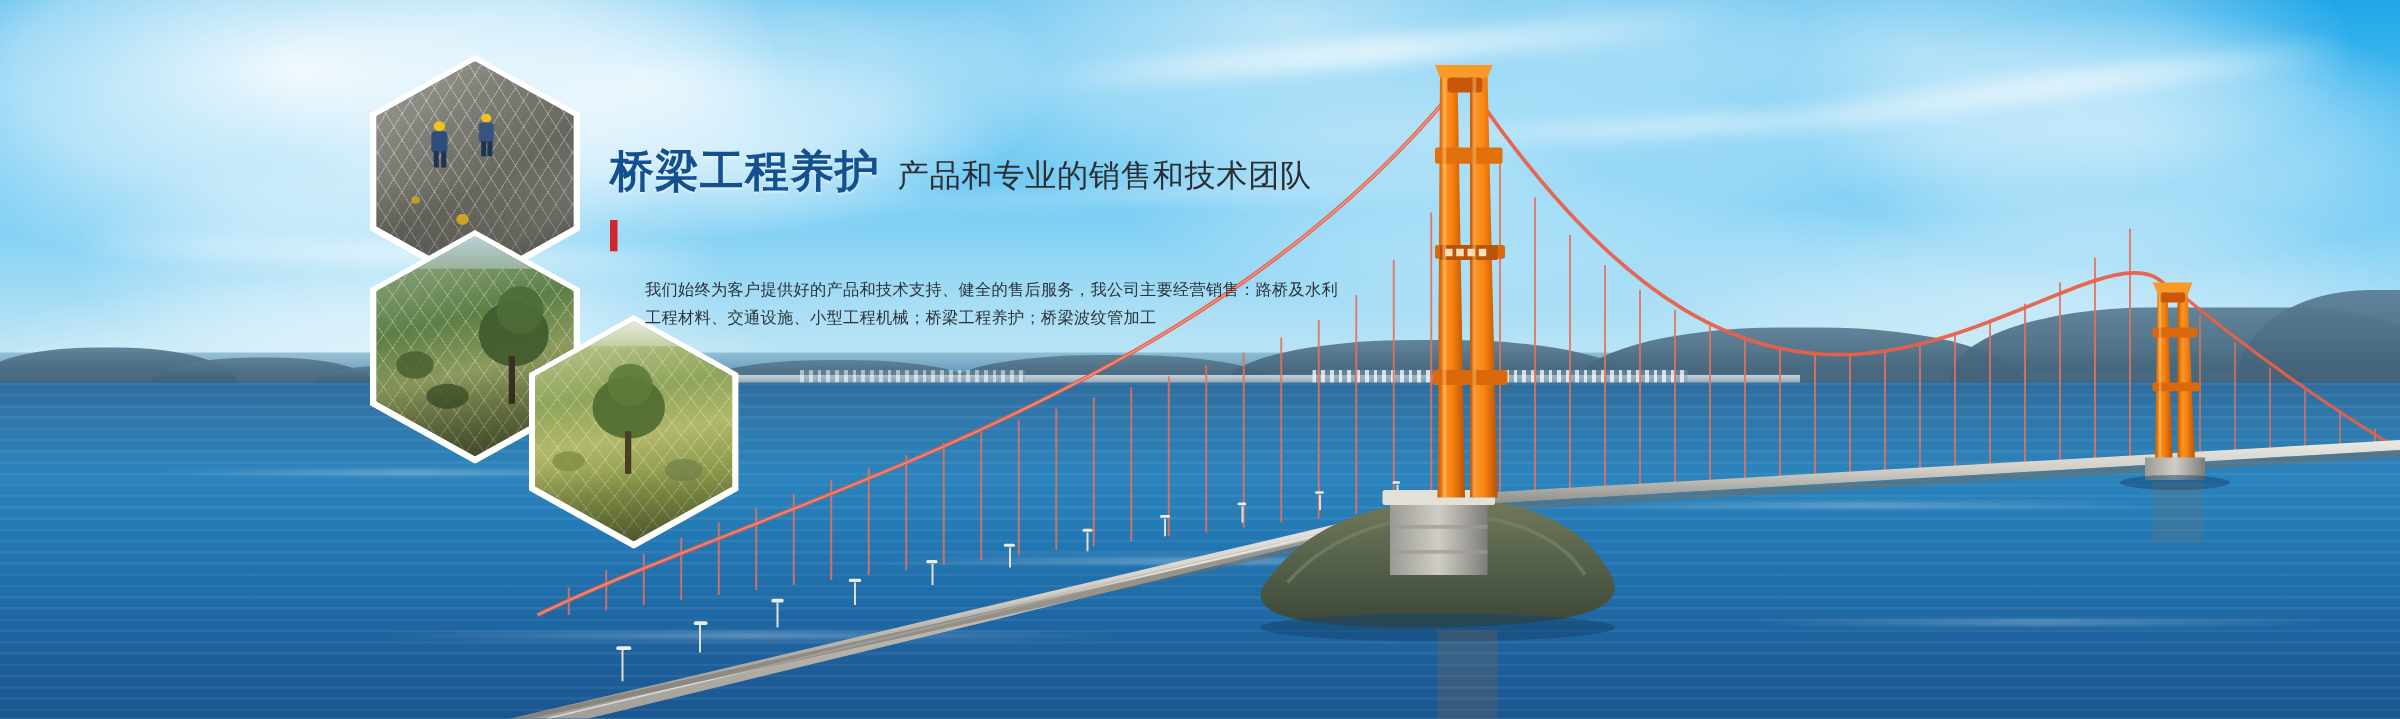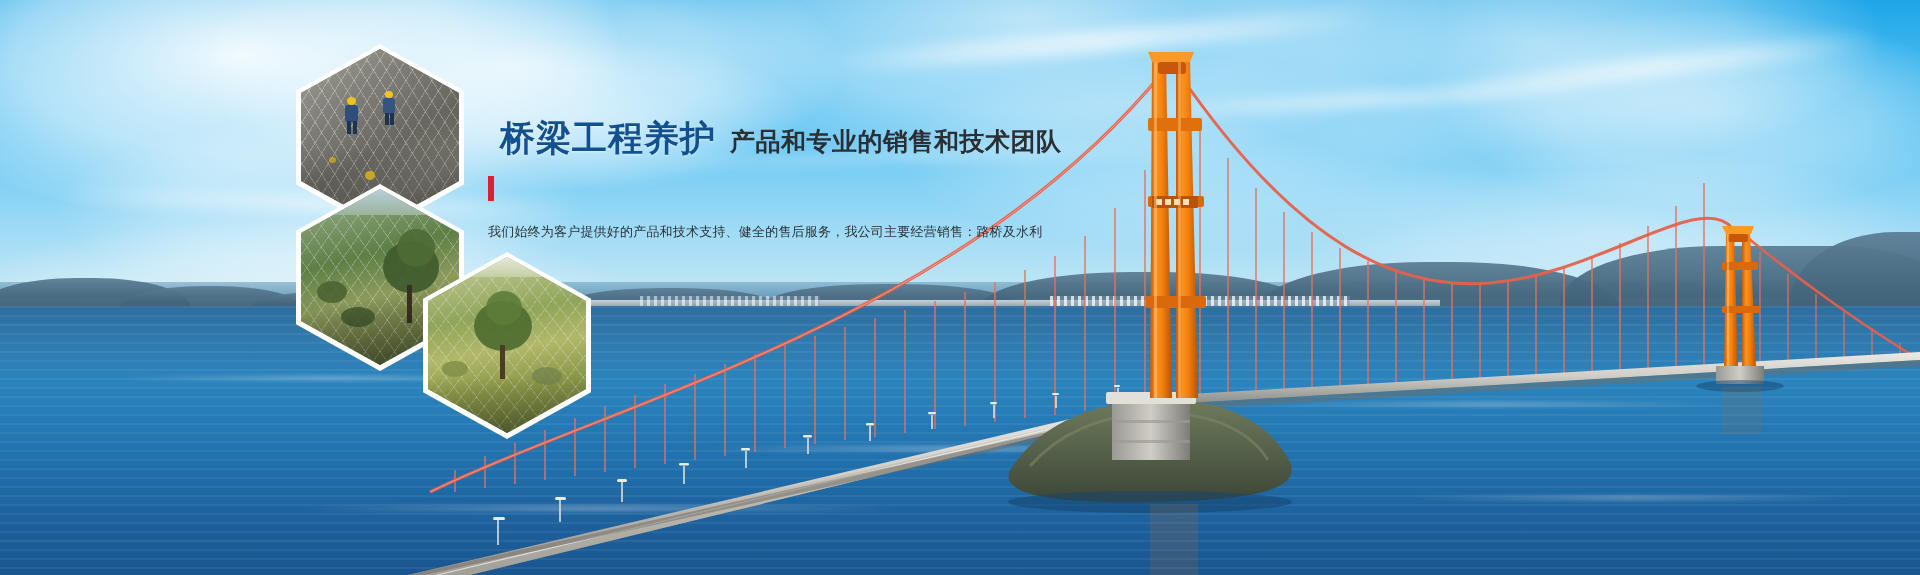--- a/index.html
+++ b/index.html
@@ -162,38 +162,37 @@
   .worker { position:absolute; }
 
   
   .copy { position:absolute; left:488px; top:118px; width:560px; }
 
   .headline { display:flex; align-items:baseline; gap:14px; white-space:nowrap; }
   .headline-main {
     font-size:35px; font-weight:bold; color:#13508f;
     letter-spacing:1px; line-height:1.15;
     text-shadow:0 1px 2px rgba(255,255,255,.5);
-    margin-left:12px;
   }
   .headline-sub {
-    font-size:25px; font-weight:bold; color:#2b2f33;
+    font-size:25px; font-weight:normal; color:#2b2f33;
     letter-spacing:.5px; line-height:1.2;
   }
 
   .subline {
     display:flex; align-items:center; gap:10px;
     margin-top:18px; white-space:nowrap;
   }
   .accent-bar { width:6px; height:25px; background:#d7232a; flex:0 0 auto; }
   .subline-text {
     font-size:22px; font-weight:bold; color:#1f2429;
     letter-spacing:.5px;
   }
 
-  .body { margin-top:20px; }
+  .body { margin-top:20px;margin-left:28px; }
   .body p {
     font-size:13px; color:#2b3338;
     line-height:22px; letter-spacing:.2px;
     white-space:nowrap;
   }
 </style>
 </head>
 <body>
 
 <div class="banner">
@@ -475,17 +474,18 @@
       <span class="headline-main">桥梁工程养护</span>
       <span class="headline-sub">产品和专业的销售和技术团队</span>
     </div>
 
     <div class="subline">
       <span class="accent-bar"></span>
     </div>
 
     <div class="body">
       <p>我们始终为客户提供好的产品和技术支持、健全的售后服务，我公司主要经营销售：路桥及水利</p>
+      <p>工程材料、交通设施、小型工程机械；桥梁工程养护；桥梁波纹管加工</p>
     </div>
 
   </div>
 
 </div>
 
 </body></html>

